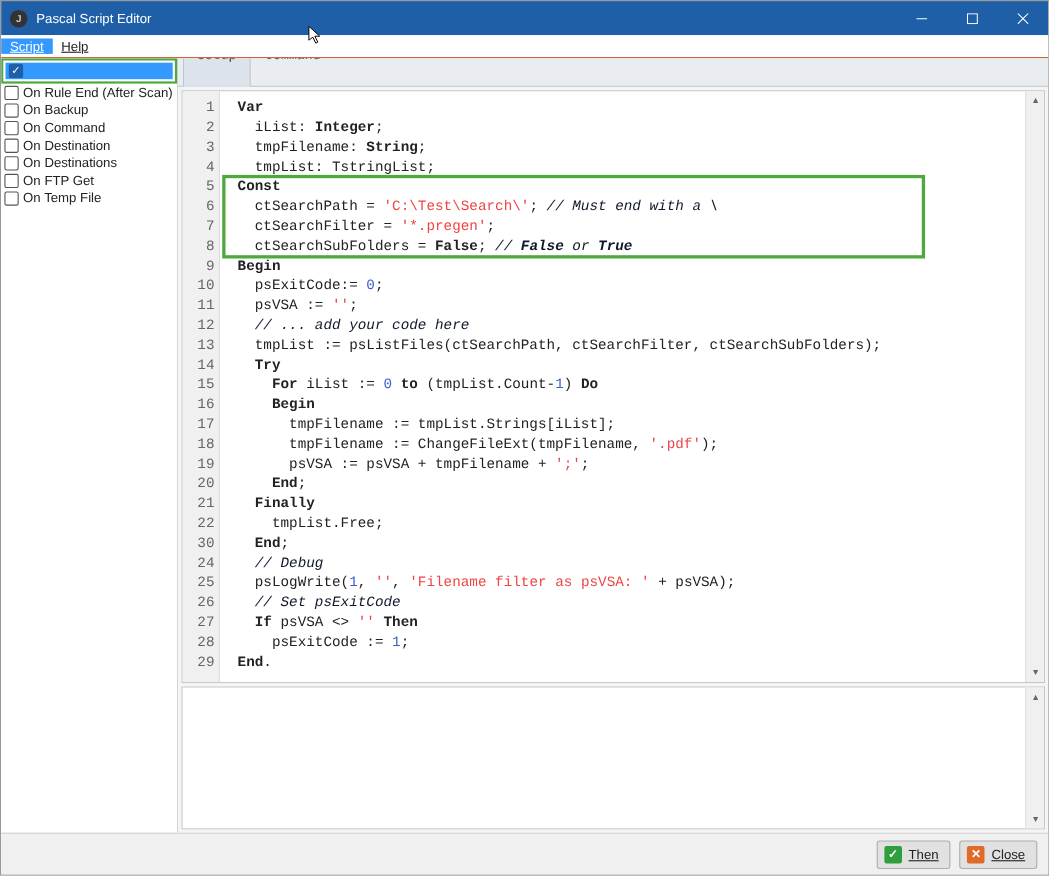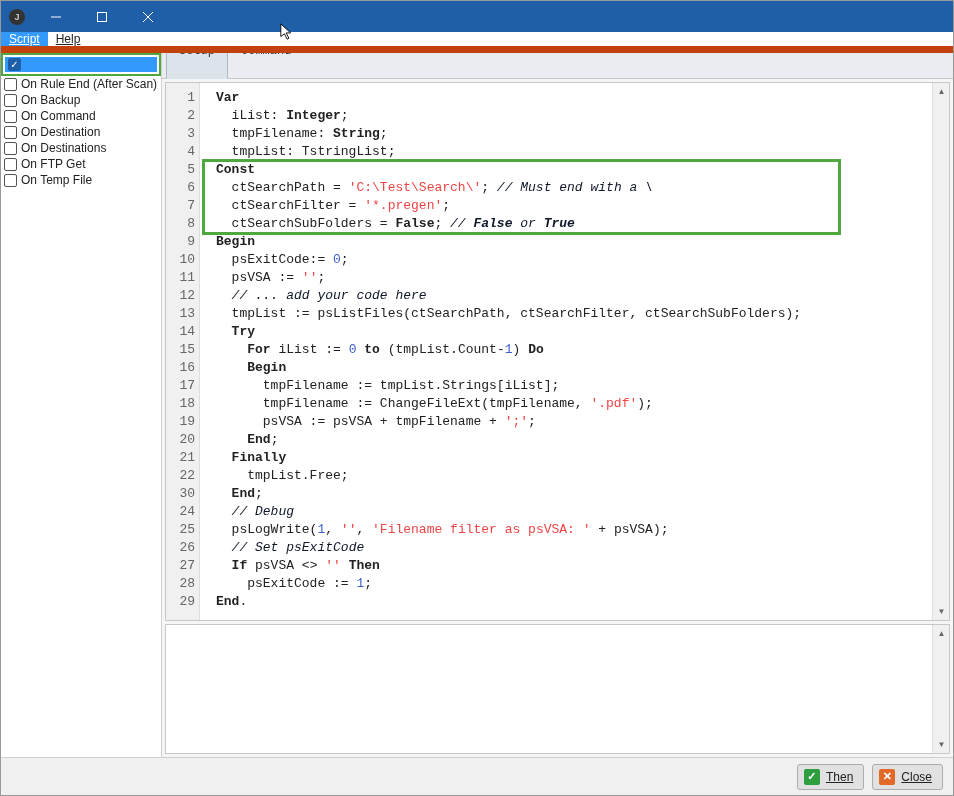--- a/index.html
+++ b/index.html
@@ -7,21 +7,21 @@
   #frame { width:954px; height:796px; background:#fff; border:1px solid #999; position:relative; display:flex; flex-direction:column; overflow:hidden; box-shadow:0 2px 10px rgba(0,0,0,0.3); }
 
   
   .titlebar { height:31px; background:#1e5fa8; color:#fff; display:flex; align-items:center; padding:0 0 0 8px; font-size:12px; flex:0 0 auto; }
   .tb-icon { width:16px; height:16px; border-radius:50%; background:#333; margin-right:8px; display:flex; align-items:center; justify-content:center; color:#ccc; font-size:9px; font-weight:bold; }
   .tb-title { flex:1; }
   .tb-btn { width:46px; height:31px; display:flex; align-items:center; justify-content:center; color:#fff; font-size:10px; cursor:pointer; }
   .cursor { position:absolute; left:278px; top:22px; width:18px; height:18px; z-index:50; pointer-events:none; }
 
   
-  .menubar { height:21px; background:#fff; display:flex; align-items:center; border-bottom:7px solid #c2410c; flex:0 0 auto; }
+  .menubar { height:21px; background:#fff; display:flex; align-items:center; border-bottom:1px solid #c2410c; flex:0 0 auto; }
   .menu-item { padding:0 8px; display:flex; align-items:center; font-size:12px; cursor:pointer; }
   .menu-item.active { background:#3399ff; color:#fff; }
   .mn-underline { text-decoration:underline; }
 
   
   .body { flex:1; display:flex; overflow:hidden; }
   .sidebar { width:161px; background:#fff; border-right:1px solid #d0d0d0; }
   .side-rule { border:2px solid #4fa83d; padding:2px; }
   .chk-row { display:flex; align-items:center; padding:1px 3px 1px 3px; font-size:12px; cursor:pointer; }
   .chk-row.selected { background:#3399ff; color:#fff; }
@@ -61,20 +61,21 @@
   .close-ico { background:#e26a28; }
   .ul { text-decoration:underline; }
 </style>
 </head>
 <body>
 
 <div id="frame">
 
   <div class="titlebar">
     <div class="tb-icon">J</div>
+    <div class="tb-title">Pascal Script Editor</div>
     <div class="tb-btn">
       <svg width="10" height="10">
           <line x1="0" y1="5" x2="10" y2="5" stroke="#fff" stroke-width="1"></line>
         </svg>
     </div>
     <div class="tb-btn">
       <svg width="10" height="10">
           <rect x="0.5" y="0.5" width="9" height="9" fill="none" stroke="#fff" stroke-width="1"></rect>
         </svg>
     </div>

